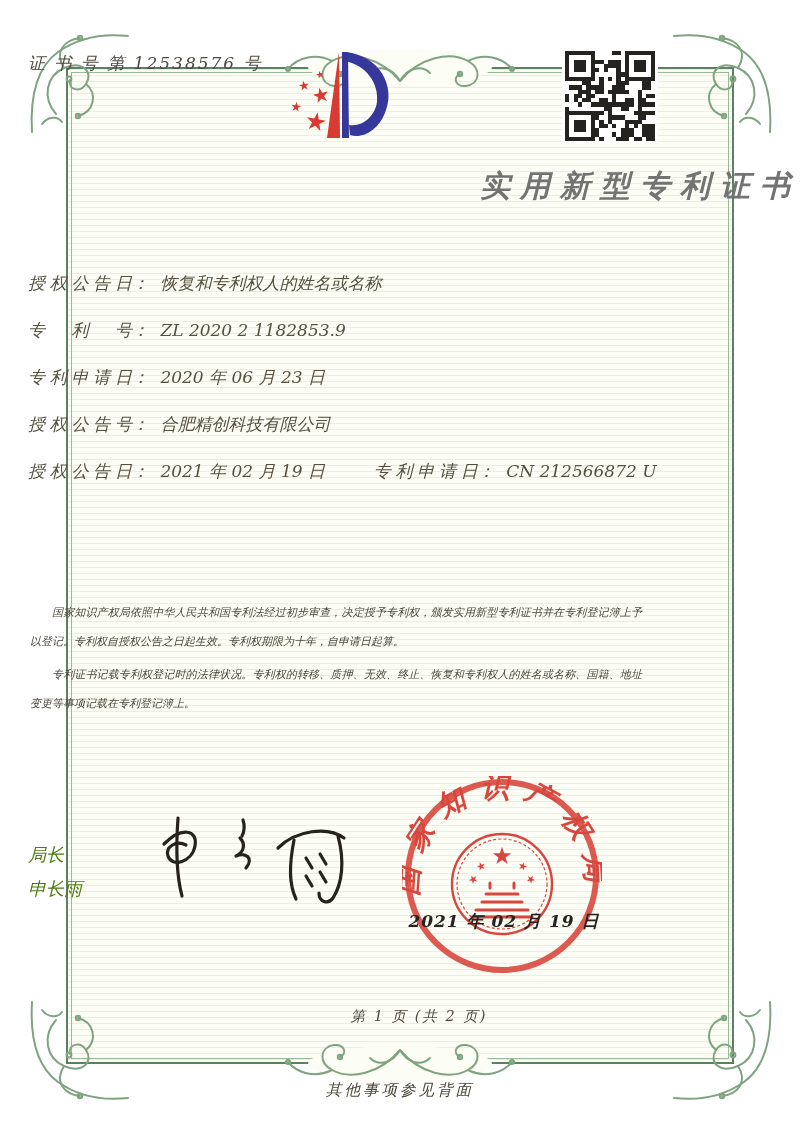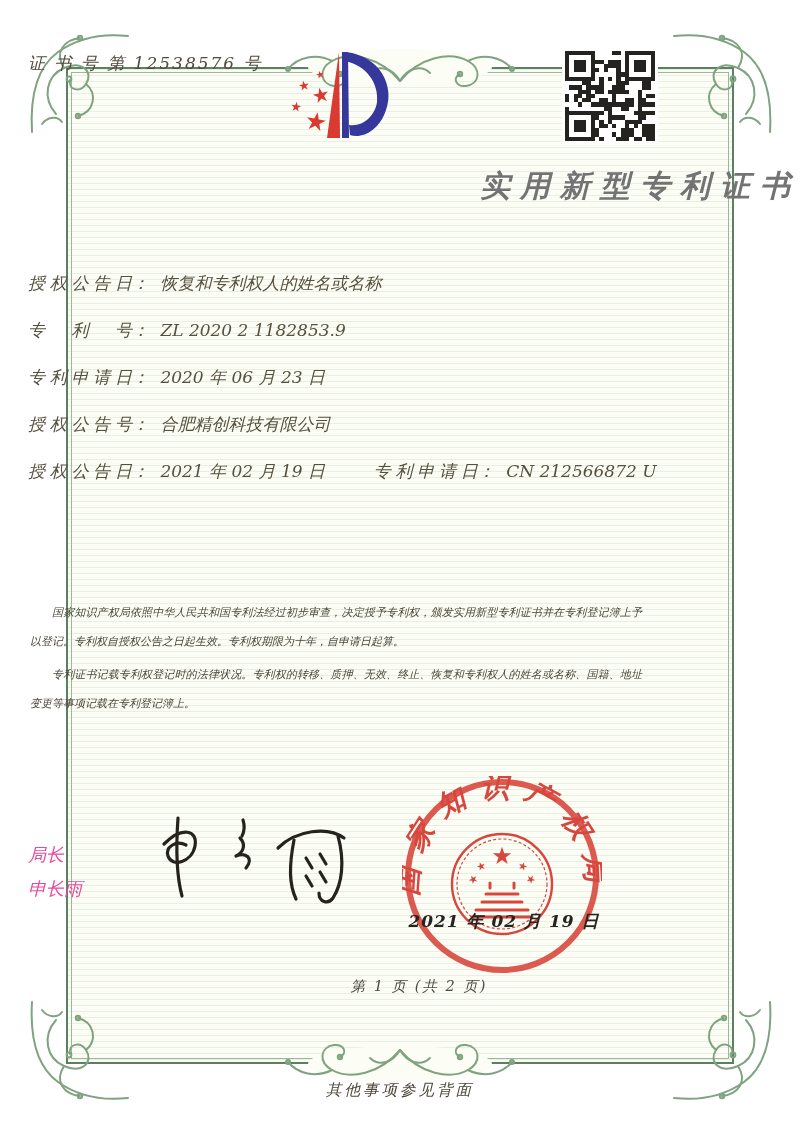--- a/index.html
+++ b/index.html
@@ -54,29 +54,29 @@
   .fcolon{display:inline-block;vertical-align:top;}
   .fvalue{display:inline-block;margin-left:6px;vertical-align:top;white-space:normal;}
   .fvalue.address{width:462px;padding-left:63px;text-indent:-63px;box-sizing:content-box;}
   .frow.grant{display:flex;gap:4px;}
   .grant-right{margin-left:58px;}
   
   .paras{position:absolute;left:30px;top:598px;width:612px;font-size:11px;
     line-height:29px;text-align:justify;color:#4b4639;}
   .paras p{margin:0 0 4px 0;text-indent:2em;}
   
-  .signer{position:absolute;left:28px;top:838px;font-size:18px;line-height:34px;color:#ec4899;}
+  .signer{position:absolute;left:28px;top:838px;font-size:18px;line-height:34px;color:#4d7c0f;}
   .signature{position:absolute;left:148px;top:806px;}
   .signature path{stroke:#26231f;stroke-width:3.2;fill:none;stroke-linecap:round;stroke-linejoin:round;}
   .seal{position:absolute;left:402px;top:776px;opacity:.92;}
   .seal-date{
     position:absolute;left:404px;top:910px;width:200px;text-align:center;
     font-size:17px;font-weight:600;color:#262420;letter-spacing:1px;z-index:5;
   }
-  .page-no{position:absolute;left:0;right:0;top:977px;text-align:center;font-size:14.5px;color:#4f4a3e;letter-spacing:2px;padding-left:38px;}
+  .page-no{position:absolute;left:0;right:0;top:1007px;text-align:center;font-size:14.5px;color:#4f4a3e;letter-spacing:2px;padding-left:38px;}
   .back-note{position:absolute;left:0;right:0;top:1080px;text-align:center;font-size:15.5px;color:#4b4639;letter-spacing:3px;}
 </style>
 </head>
 <body>
 
 <div class="paper">
 
   <svg width="0" height="0" style="position:absolute" aria-hidden="true">
     <defs>
       <g id="cornerOrn">

